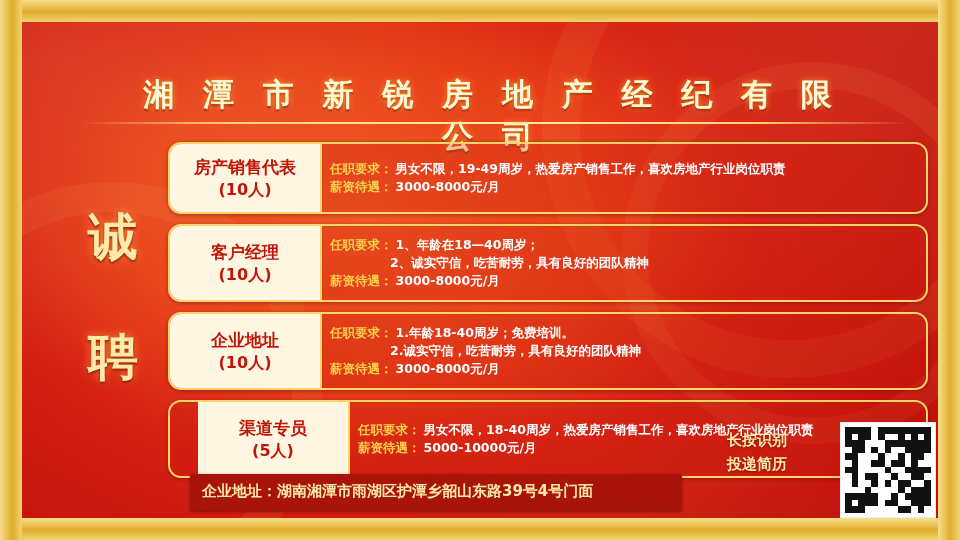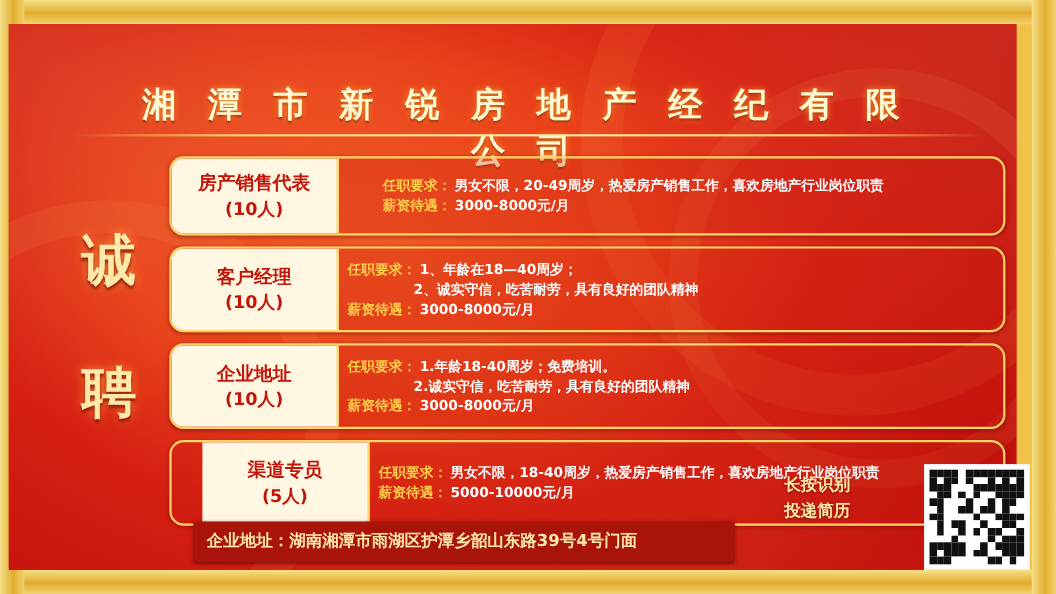--- a/index.html
+++ b/index.html
@@ -19,21 +19,21 @@
   .frame-top,.frame-bottom{position:absolute;left:0;width:960px;height:22px;
     background:linear-gradient(180deg,#f7e08a,#e0ad2e 55%,#f3d370);}
   .frame-top{top:0;}
   .frame-bottom{bottom:0;}
   .frame-left,.frame-right{position:absolute;top:0;width:22px;height:540px;
     background:linear-gradient(90deg,#f7e08a,#e0ad2e 55%,#f3d370);}
   .frame-left{left:0;}
   .frame-right{right:0;}
 
   .inner{
-    position:absolute;left:8px;top:22px;width:916px;height:496px;
+    position:absolute;left:22px;top:22px;width:916px;height:496px;
     background:
       radial-gradient(ellipse 620px 420px at 38% 40%, #f25a24 0%, #e8401a 38%, #d62013 62%, #c2110c 100%),
       #c2110c;
     overflow:hidden;
   }
   
   .ray{position:absolute;opacity:.22;}
   .ray1{left:-60px;top:-40px;width:520px;height:420px;
     background:radial-gradient(ellipse at 20% 20%, rgba(255,200,120,.75), rgba(255,120,40,0) 65%);}
   .ray2{right:-80px;top:-60px;width:520px;height:480px;
@@ -85,21 +85,21 @@
   }
   .job-name .cnt{font-size:16px;}
   .job-body{flex:1;padding:6px 10px 6px 8px;display:flex;flex-direction:column;justify-content:center;}
   .line{display:flex;align-items:center;color:#fff3cf;font-size:12.5px;line-height:1.45;
         font-family:"DejaVu Sans","Liberation Sans",sans-serif;font-weight:bold;}
   .lbl{color:#ffd24a;flex:0 0 auto;white-space:nowrap;margin-right:3px;}
   .val{color:#ffffff;font-weight:bold;}
   .sub{padding-left:60px;color:#fff;font-size:12.5px;font-weight:bold;line-height:1.45;
        font-family:"DejaVu Sans","Liberation Sans",sans-serif;}
   .pay .val{color:#fff;}
-  .j1{height:68px;gap:32px;}
+  .j1{height:68px;}
   .j2{height:74px;}
   .j3{height:74px;}
   .j4{height:74px;padding-left:28px;}
 
   
   .address{
     position:absolute;left:168px;top:452px;width:470px;
     background:#a8130a;border-radius:3px;padding:6px 10px 8px 12px;
     color:#ffe9a8;font-weight:bold;font-size:15px;line-height:1.5;
     font-family:"DejaVu Sans","Liberation Sans",sans-serif;
@@ -148,21 +148,21 @@
     <div class="jobs">
 
       <div class="job j1">
         <div class="job-name">
           <span>房产销售代表</span>
           <span class="cnt">(10人)</span>
         </div>
         <div class="job-body">
           <div class="line">
             <span class="lbl">任职要求：</span>
-            <span class="val">男女不限，20-49周岁，热爱房产销售工作，喜欢房地产行业岗位职责</span>
+            <span class="val">男女不限，19-49周岁，热爱房产销售工作，喜欢房地产行业岗位职责</span>
           </div>
           <div class="line pay">
             <span class="lbl">薪资待遇：</span>
             <span class="val">3000-8000元/月</span>
           </div>
         </div>
       </div>
 
       <div class="job j2">
         <div class="job-name">

